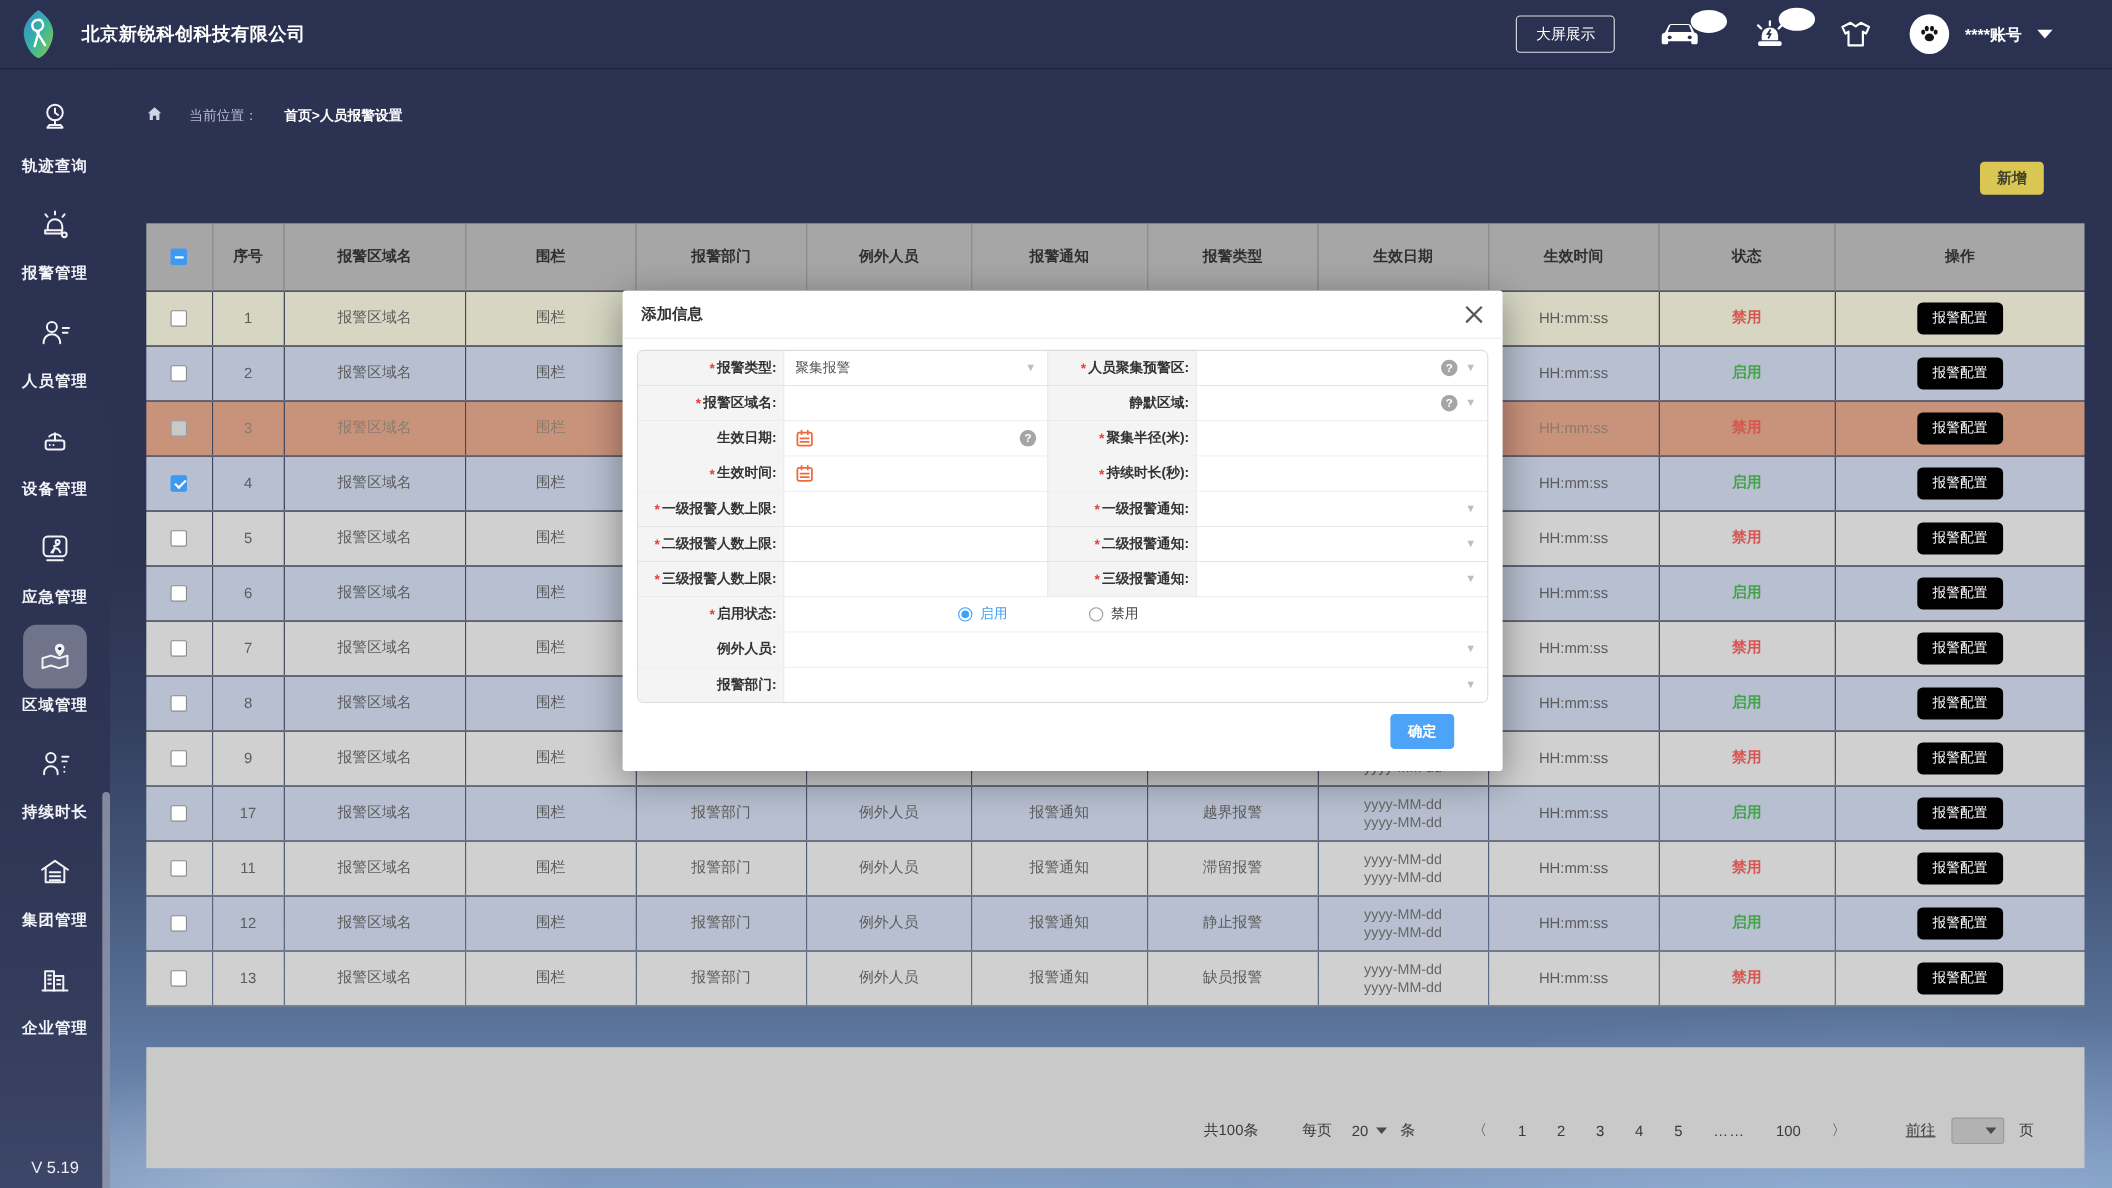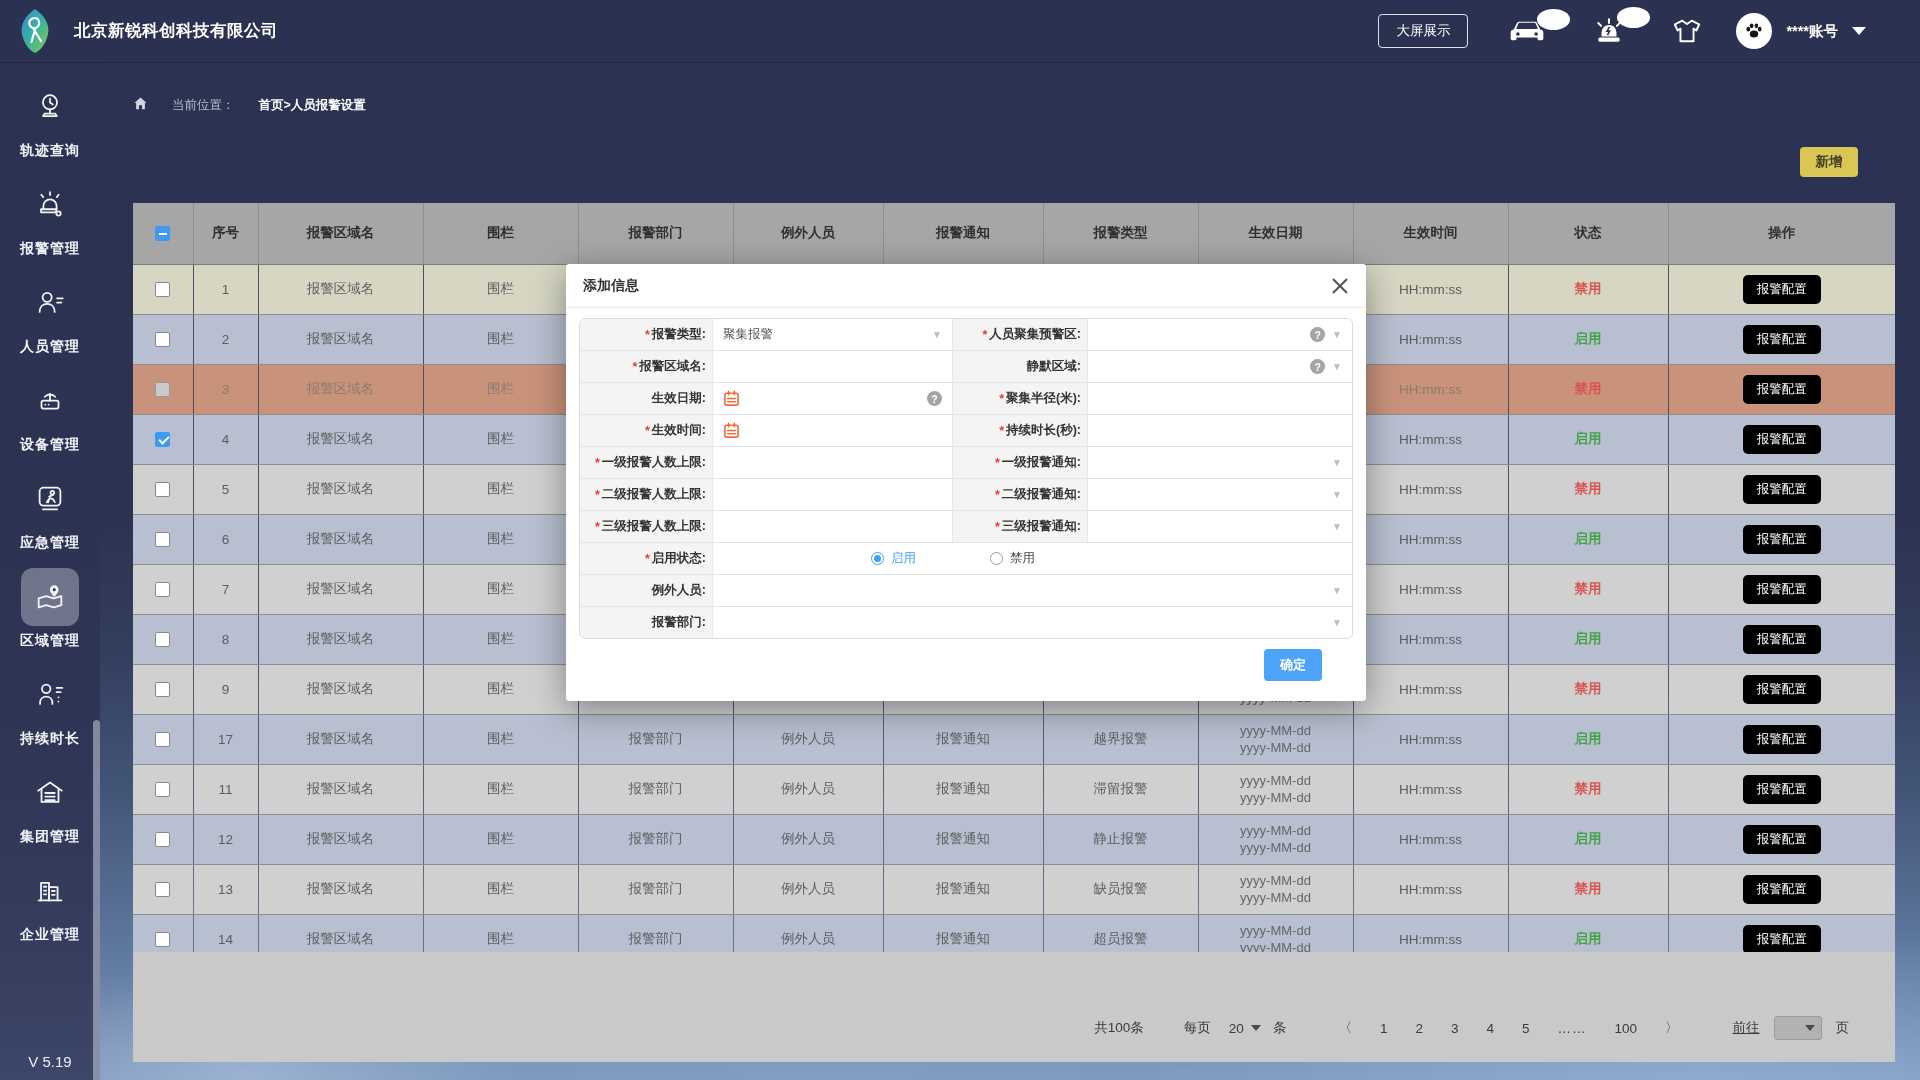--- a/index.html
+++ b/index.html
@@ -605,39 +605,20 @@
             <td>报警通知</td>
             <td>缺员报警</td>
             <td class="dates">
               <div>yyyy-MM-dd</div>
               <div>yyyy-MM-dd</div>
             </td>
             <td class="time">HH:mm:ss</td>
             <td><span class="st-off">禁用</span></td>
             <td><button class="btn-config">报警配置</button></td>
           </tr>
-          <tr class="variant-even">
-            <td>
-              <div class="cb"></div>
-            </td>
-            <td>14</td>
-            <td>报警区域名</td>
-            <td>围栏</td>
-            <td>报警部门</td>
-            <td>例外人员</td>
-            <td>报警通知</td>
-            <td>超员报警</td>
-            <td class="dates">
-              <div>yyyy-MM-dd</div>
-              <div>yyyy-MM-dd</div>
-            </td>
-            <td class="time">HH:mm:ss</td>
-            <td><span class="st-on">启用</span></td>
-            <td><button class="btn-config">报警配置</button></td>
-          </tr>
         </tbody>
     </table>
   </div>
 
   <div class="footer">
     <div class="pager">
       <span class="pg-total">共100条</span>
       <span class="pg-pp-label">每页</span>
       <span class="pg-size">
         <span>20</span>

